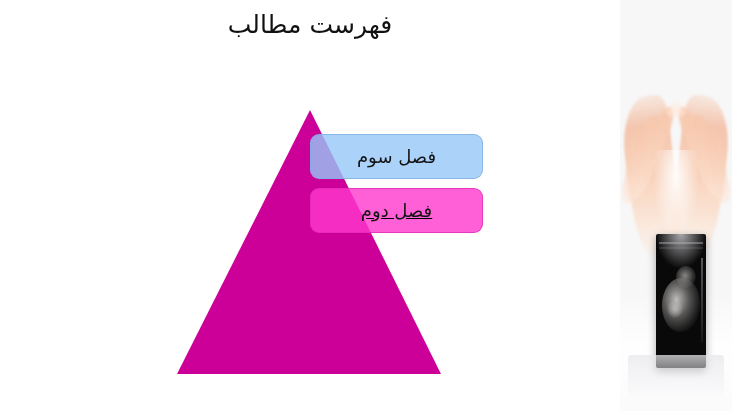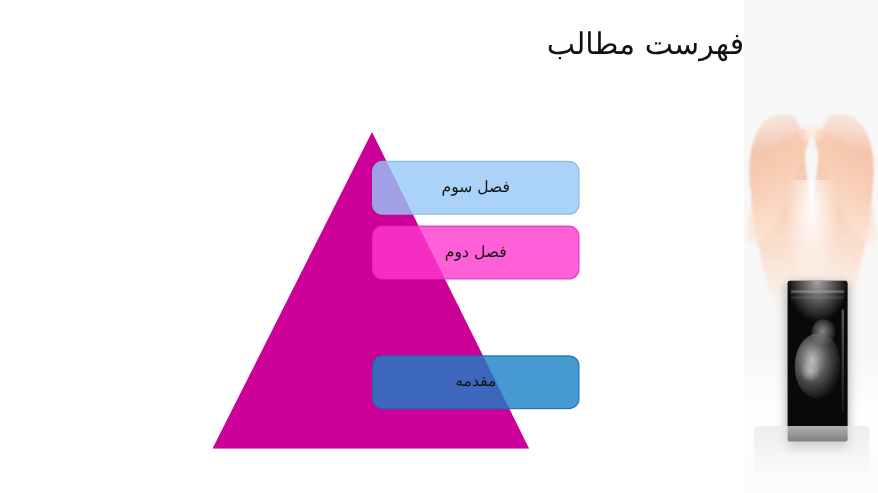--- a/index.html
+++ b/index.html
@@ -14,23 +14,24 @@
     width: 732px;
     height: 411px;
     background: #ffffff;
     overflow: hidden;
     font-family: "DejaVu Sans", "Liberation Sans", sans-serif;
   }
 
   
   .slide-title {
     position: absolute;
-    top: 20px;
+    top: 8px;
     left: 0;
     width: 620px;
+    text-align: center;
     font-family: "DejaVu Sans", "Liberation Sans", sans-serif;
     font-size: 25px;
     line-height: 34px;
     color: #111111;
     direction: rtl;
     white-space: nowrap;
     letter-spacing: 0.5px;
   }
 
   
@@ -60,31 +61,31 @@
     border-radius: 9px;
     box-sizing: border-box;
     display: flex;
     align-items: center;
     justify-content: center;
     direction: rtl;
   }
 
   .level-label {
     font-family: "DejaVu Sans", "Liberation Sans", sans-serif;
-    font-size: 13px;
+    font-size: 18px;
     line-height: 18px;
     color: #141414;
     direction: rtl;
     white-space: nowrap;
     position: relative;
     z-index: 3;
   }
 
   .level-1 { top: 134px; background: rgba(150, 200, 248, 0.80); border: 1px solid rgba(125, 175, 225, 0.75); }
-  .level-2 { top: 188px; background: rgba(255,  56, 205, 0.80); border: 1px solid rgba(225,  40, 180, 0.70); }
+  .level-2 { top: 188px; background: rgba(255,  56, 205, 0.80); border: 1px solid rgba(225,  40, 180, 0.70); text-decoration: underline; }
   .level-3 { top: 242px; background: rgba(146, 205,  86, 0.80); border: 1px solid rgba(126, 185,  70, 0.70); }
   .level-4 { top: 296px; background: rgba( 25, 128, 198, 0.80); border: 1px solid rgba( 18, 105, 170, 0.70); }
 
   
   .level-bar::after {
     content: "";
     position: absolute;
     left: 2px;
     right: 2px;
     bottom: -4px;
@@ -252,23 +253,20 @@
 
     <div class="level-bar level-1">
       <span class="level-label">فصل سوم</span>
     </div>
 
     <div class="level-bar level-2">
       <span class="level-label">فصل دوم</span>
     </div>
 
 
-    <div class="level-bar level-4">
-      <span class="level-label">مقدمه</span>
-    </div>
 
   </div>
 
   <div class="photo-panel">
     <div class="photo-inner">
 
       <div class="hand hand-left"></div>
       <div class="hand hand-right"></div>
 
       <div class="finger fl1"></div>

